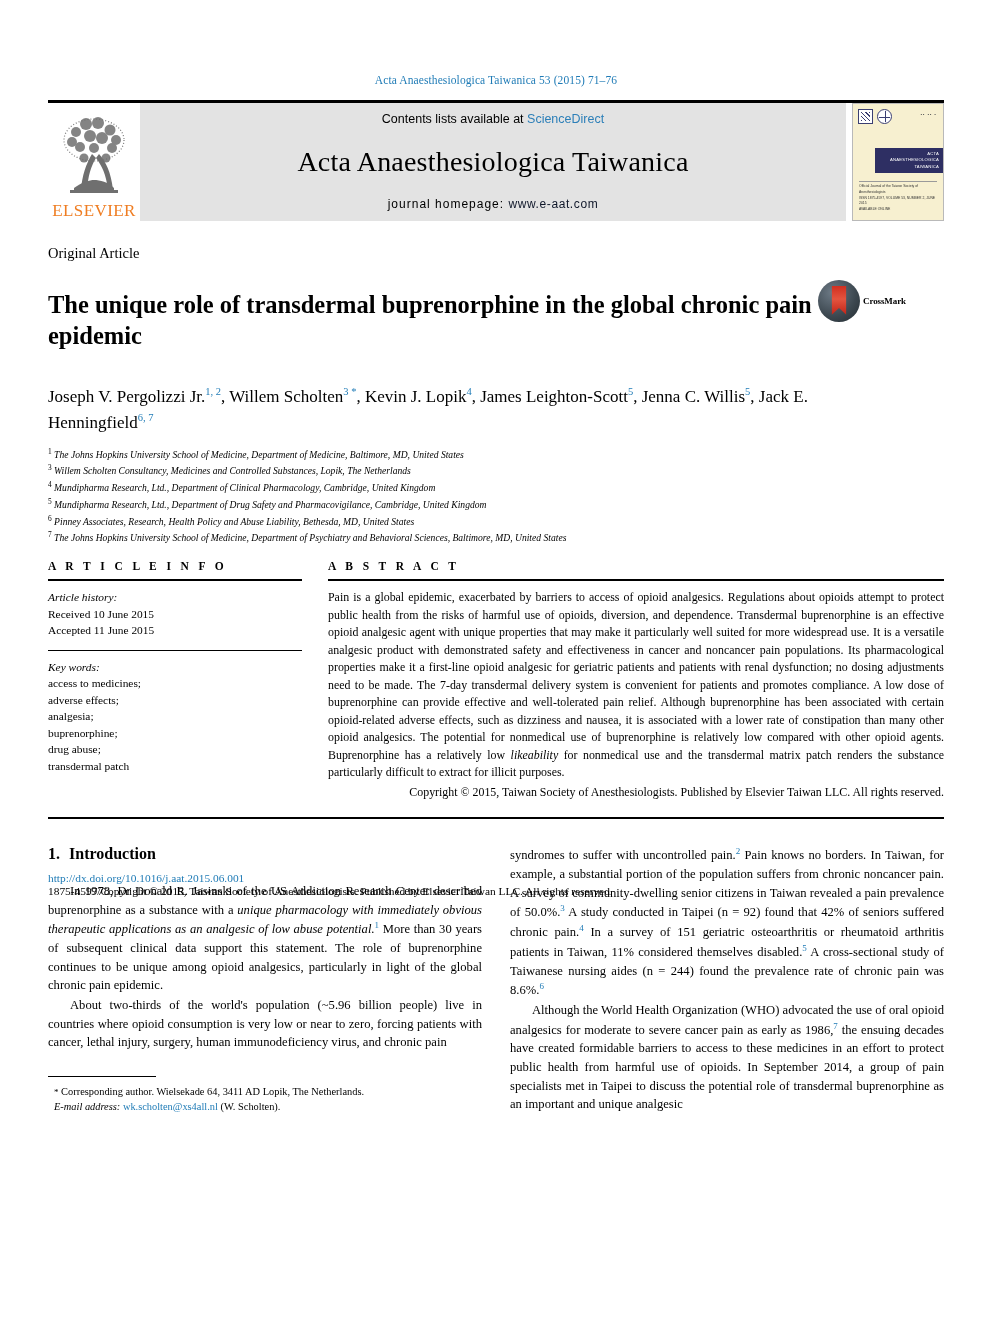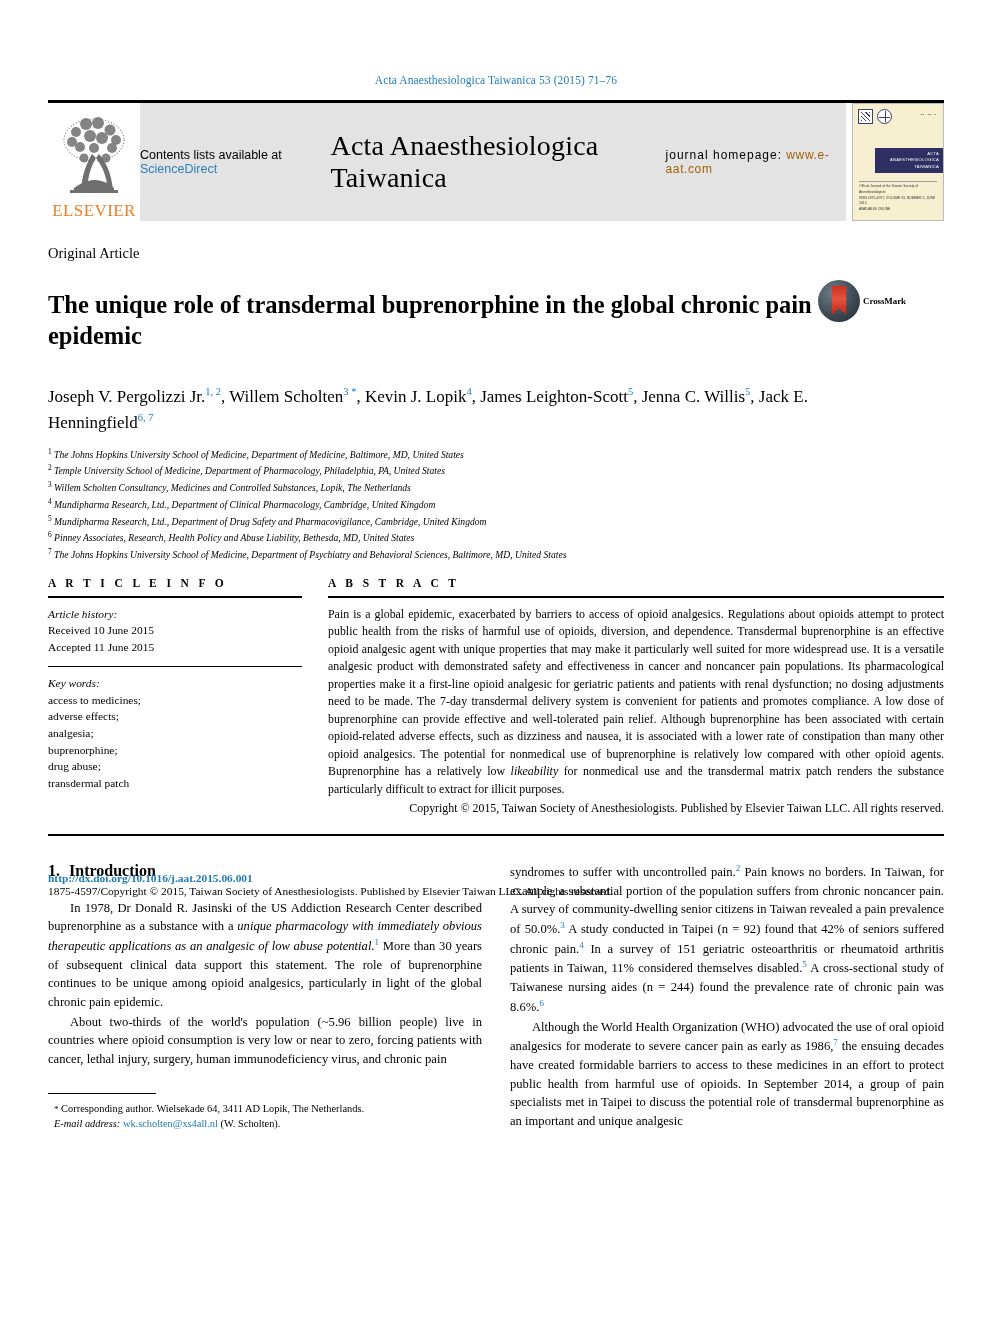--- a/index.html
+++ b/index.html
@@ -56,20 +56,21 @@
     color: #ef7d22;
     font-family: "Liberation Serif", serif;
     font-size: 17px;
     letter-spacing: .4px;
     line-height: 1;
   }
   .journal-banner {
     flex: 1 1 auto;
     background: #e3e3e3;
     display: flex;
+    flex-direction: column;
     align-items: center;
     justify-content: space-between;
     padding: 9px 0 10px 0;
     box-sizing: border-box;
   }
   .contents-line {
     font-family: "Liberation Sans", sans-serif;
     font-size: 12.5px;
     color: #000;
   }
@@ -77,21 +78,21 @@
   .journal-title {
     font-family: "Liberation Serif", serif;
     font-size: 28px;
     letter-spacing: .2px;
   }
   .homepage-line {
     font-family: "Liberation Sans", sans-serif;
     font-size: 12px;
     letter-spacing: 1px;
   }
-  .homepage-line .hp-url { color: #a16207; letter-spacing: .6px; }
+  .homepage-line .hp-url { color: #0f172a; letter-spacing: .6px; }
   .cover-thumb {
     width: 92px;
     flex: 0 0 92px;
     margin-left: 6px;
     border: 1px solid #b9b9b9;
     background: #f7f0d0;
     position: relative;
     box-sizing: border-box;
   }
   .cover-icons { display: flex; gap: 4px; padding: 5px 0 0 5px; }
@@ -276,21 +277,20 @@
   .page-footer {
     position: absolute;
     left: 48px;
     right: 48px;
     bottom: 32px;
   }
   .doi {
     color: #1f7bb6;
     font-size: 11.4px;
     font-family: "Liberation Serif", serif;
-    font-weight: bold;
   }
   .issn {
     font-size: 11.4px;
     margin-top: 1px;
     font-family: "Liberation Serif", serif;
   }
 </style>
 </head>
 <body>
 
@@ -373,21 +373,20 @@
     <span>Joseph V. Pergolizzi Jr.</span><sup>1, 2</sup>,
     <span>Willem Scholten</span><sup>3 *</sup>,
     <span>Kevin J. Lopik</span><sup>4</sup>,
     <span>James Leighton-Scott</span><sup>5</sup>,
     <span>Jenna C. Willis</span><sup>5</sup>,
     <span>Jack E. Henningfield</span><sup>6, 7</sup>
   </div>
 
   <div class="affils">
     <div class="affil"><sup>1</sup> <span>The Johns Hopkins University School of Medicine, Department of Medicine, Baltimore, MD, United States</span></div>
-    <div class="affil"><sup>2</sup> <span>Temple University School of Medicine, Department of Pharmacology, Philadelphia, PA, United States</span></div>
     <div class="affil"><sup>3</sup> <span>Willem Scholten Consultancy, Medicines and Controlled Substances, Lopik, The Netherlands</span></div>
     <div class="affil"><sup>4</sup> <span>Mundipharma Research, Ltd., Department of Clinical Pharmacology, Cambridge, United Kingdom</span></div>
     <div class="affil"><sup>5</sup> <span>Mundipharma Research, Ltd., Department of Drug Safety and Pharmacovigilance, Cambridge, United Kingdom</span></div>
     <div class="affil"><sup>6</sup> <span>Pinney Associates, Research, Health Policy and Abuse Liability, Bethesda, MD, United States</span></div>
     <div class="affil"><sup>7</sup> <span>The Johns Hopkins University School of Medicine, Department of Psychiatry and Behavioral Sciences, Baltimore, MD, United States</span></div>
   </div>
 
   <div class="info-abstract">
 
     <div class="col-info">

